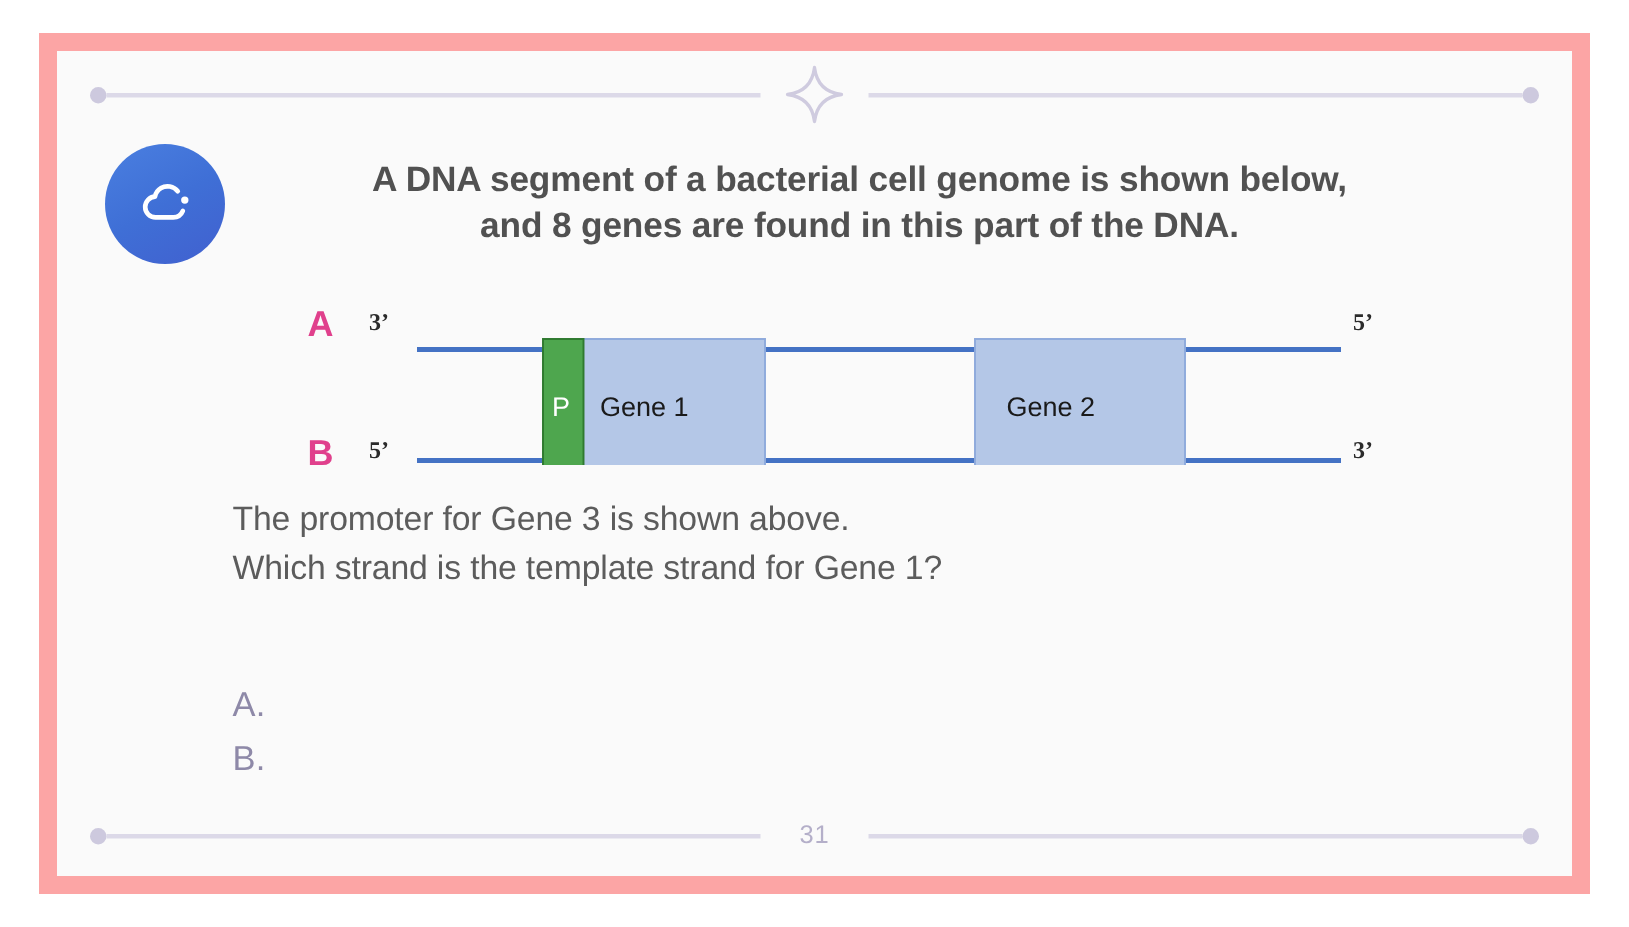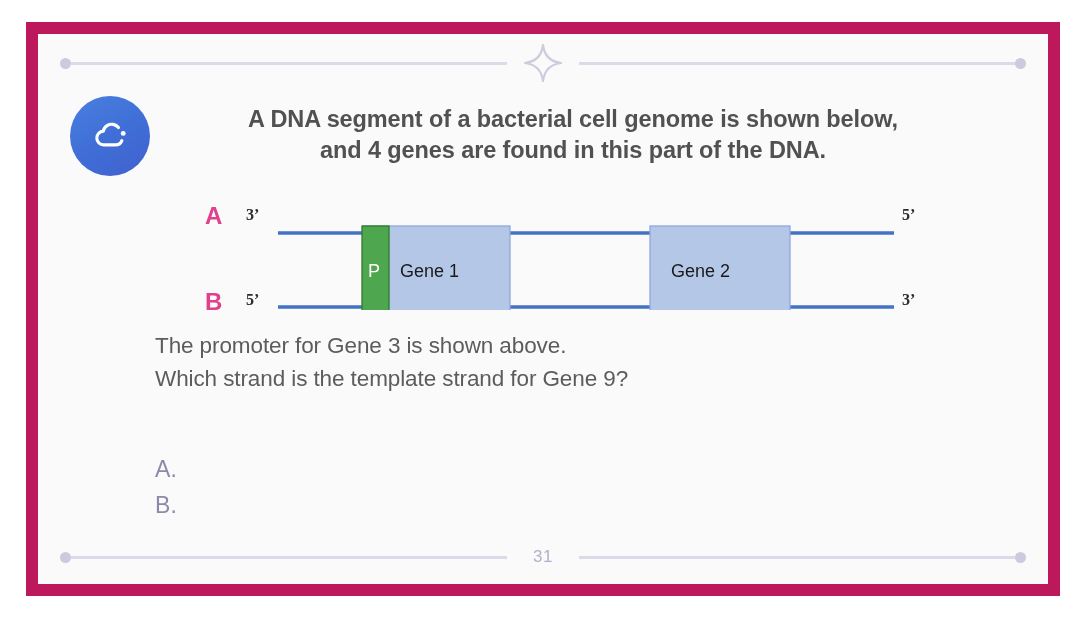--- a/index.html
+++ b/index.html
@@ -14,21 +14,21 @@
     overflow: hidden;
   }
 
   
   #slide-frame {
     position: absolute;
     left: 26px;
     top: 22px;
     width: 1034px;
     height: 574px;
-    background: #be185d;
+    background: #fca5a5;
     box-sizing: border-box;
     padding: 12px;
   }
   #slide-card {
     position: relative;
     width: 100%;
     height: 100%;
     background: #fafafa;
     box-sizing: border-box;
     overflow: hidden;
@@ -176,21 +176,21 @@
       <div id="brand-logo">
         <svg width="52" height="52" viewBox="0 0 52 52" aria-hidden="true">
           <path d="M34.5 17.5 C31.8 14.2 27.0 13.2 23.4 15.4 C21.2 16.7 19.8 18.8 19.3 21.1
                    C15.7 21.3 12.8 24.3 12.8 28.0 C12.8 31.8 15.9 34.9 19.7 34.9
                    L31.5 34.9 C34.4 34.9 36.9 33.1 37.9 30.6" fill="none" stroke="#ffffff" stroke-width="3.1" stroke-linecap="round" stroke-linejoin="round"></path>
           <circle cx="39.2" cy="23.4" r="2.45" fill="#ffffff"></circle>
         </svg>
       </div>
       <div id="title-block">
         <div class="title-line">A DNA segment of a bacterial cell genome is shown below,</div>
-        <div class="title-line">and 4 genes are found in this part of the DNA.</div>
+        <div class="title-line">and 8 genes are found in this part of the DNA.</div>
       </div>
     </div>
 
     <div id="dna-diagram">
       <svg width="1010" height="124" viewBox="0 0 1010 124" aria-hidden="true">
 
         <text id="lbl-strand-a" x="167" y="38" font-family="Liberation Sans, sans-serif" font-size="24" font-weight="bold" fill="#e0408c">A</text>
 
         <text id="lbl-strand-b" x="167" y="124" font-family="Liberation Sans, sans-serif" font-size="24" font-weight="bold" fill="#e0408c">B</text>
 
@@ -227,21 +227,21 @@
 
         <g>
           <rect x="612" y="40" width="140" height="88" fill="#b4c7e7" stroke="#8faadc" stroke-width="1.3"></rect>
           <text id="lbl-gene2" x="633" y="91" font-family="Liberation Sans, sans-serif" font-size="18" fill="#1a1a1a">Gene 2</text>
         </g>
       </svg>
     </div>
 
     <div id="prompt-block">
       <div class="prompt-line">The promoter for Gene 3 is shown above.</div>
-      <div class="prompt-line">Which strand is the template strand for Gene 9?</div>
+      <div class="prompt-line">Which strand is the template strand for Gene 1?</div>
     </div>
 
     <div id="options-block">
       <div class="option-row">A.</div>
       <div class="option-row">B.</div>
     </div>
 
     <div class="deco-rail" id="deco-bottom">
       <div class="deco-gap"></div>
       <div class="deco-dot"></div>

